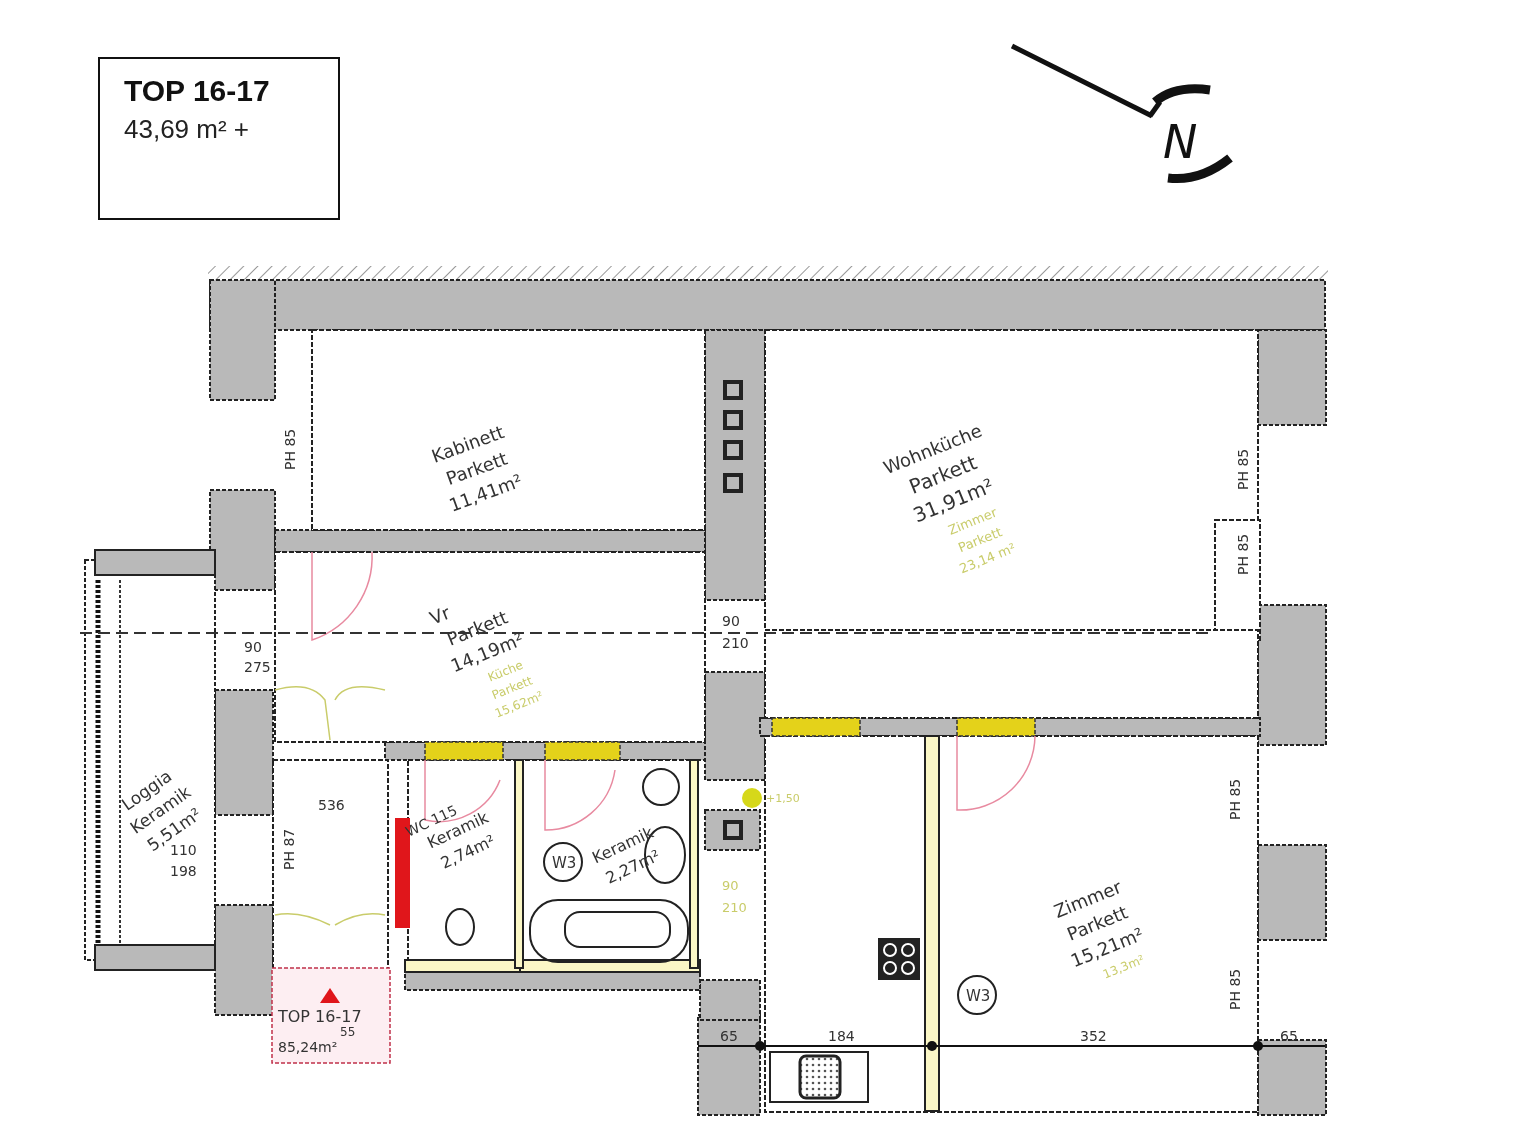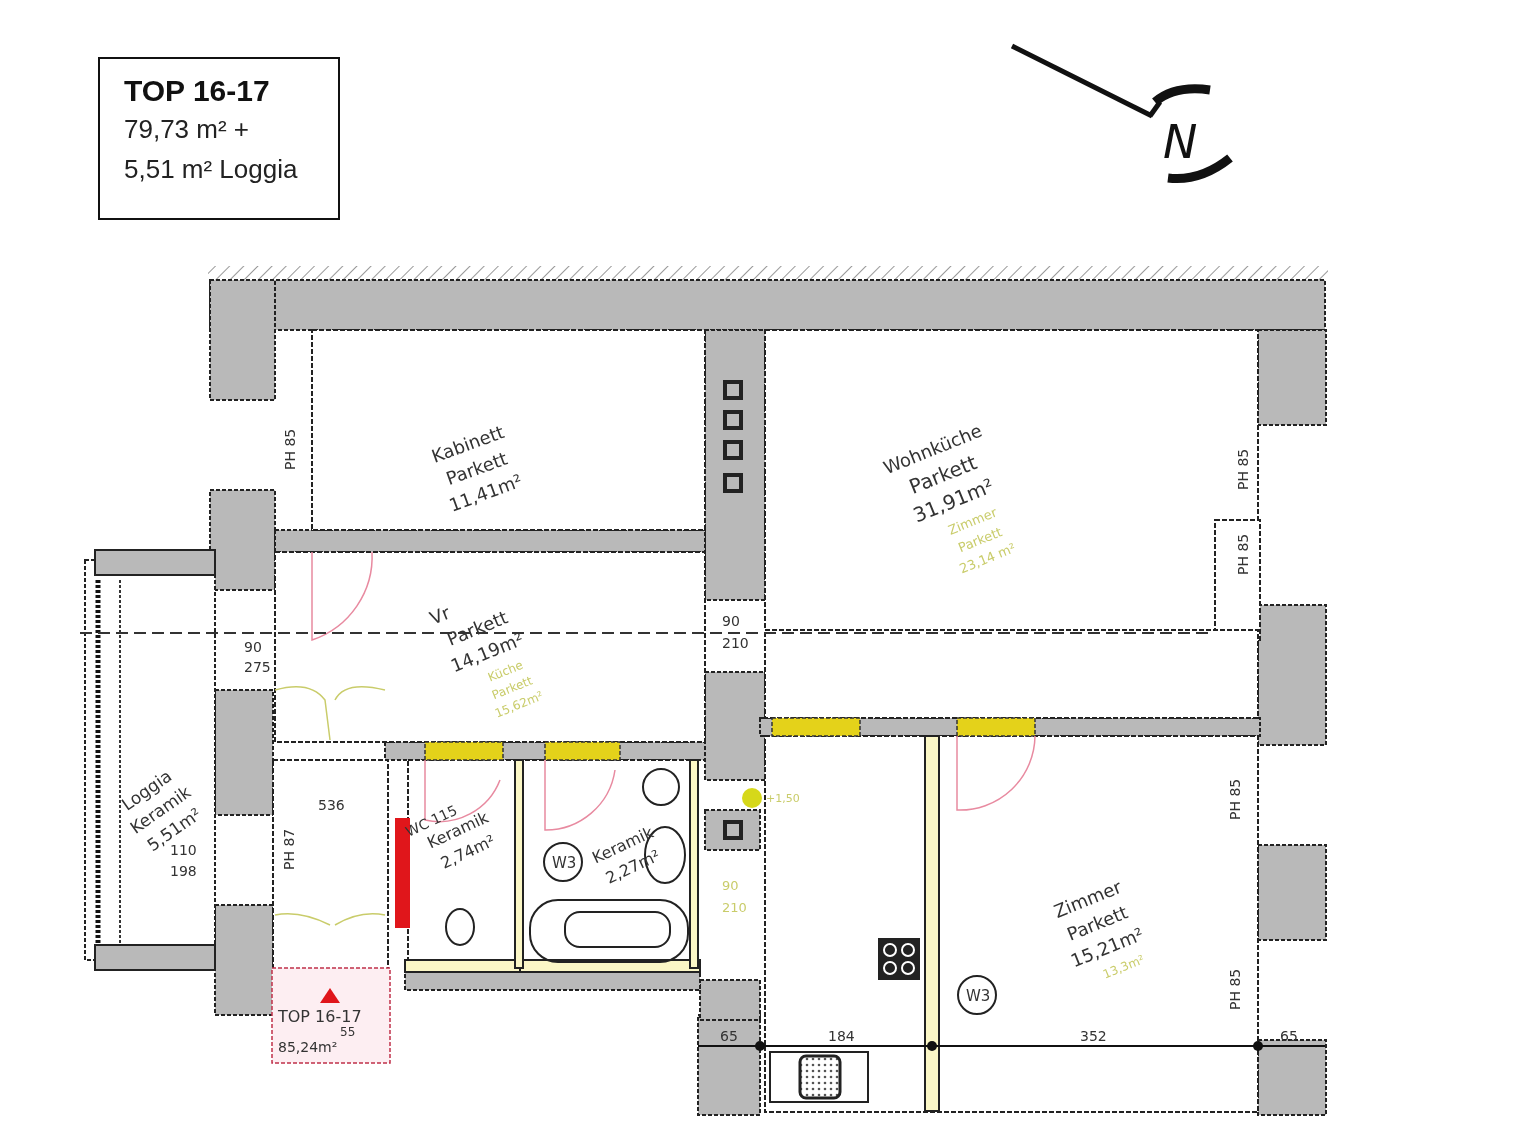--- a/index.html
+++ b/index.html
@@ -11,22 +11,21 @@
   .lbl { font-family:"DejaVu Sans", sans-serif; fill:#333; }
   .lbl-y { font-family:"DejaVu Sans", sans-serif; fill:#c9cc6a; }
   .dim { font-family:"DejaVu Sans", sans-serif; fill:#333; font-size:14px; }
   .north { position:absolute; left:1000px; top:30px; width:260px; height:170px; }
 </style>
 </head>
 <body>
 
 <div class="info-box">
   <div class="info-title">TOP 16-17</div>
-  <div class="info-line">79,73 m² +</div>
-  <div class="info-line">5,51 m² Loggia</div>
+  <div class="info-line">43,69 m² +</div>
 </div>
 
 <svg class="north" viewBox="0 0 260 170">
   <line x1="12" y1="16" x2="152" y2="86" stroke="#111" stroke-width="5"></line>
   <line x1="150" y1="86" x2="160" y2="72" stroke="#111" stroke-width="5"></line>
   <path d="M155 72 Q175 55 210 60" fill="none" stroke="#111" stroke-width="9"></path>
   <path d="M168 148 Q200 152 230 128" fill="none" stroke="#111" stroke-width="9"></path>
   <text x="163" y="128" font-size="46" font-style="italic" font-family="DejaVu Sans, sans-serif" fill="#111">N</text>
 </svg>
 

